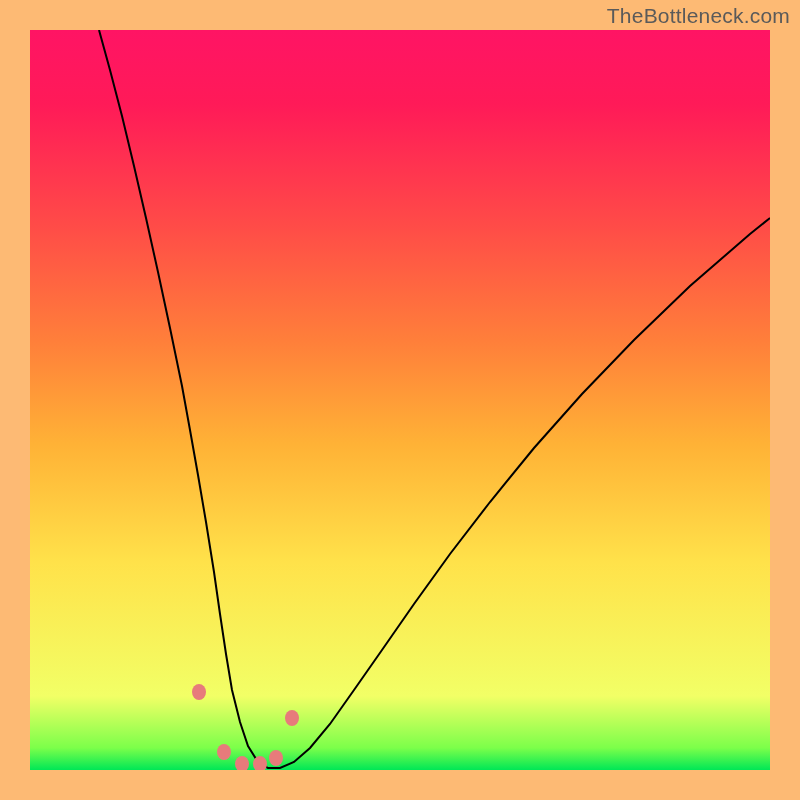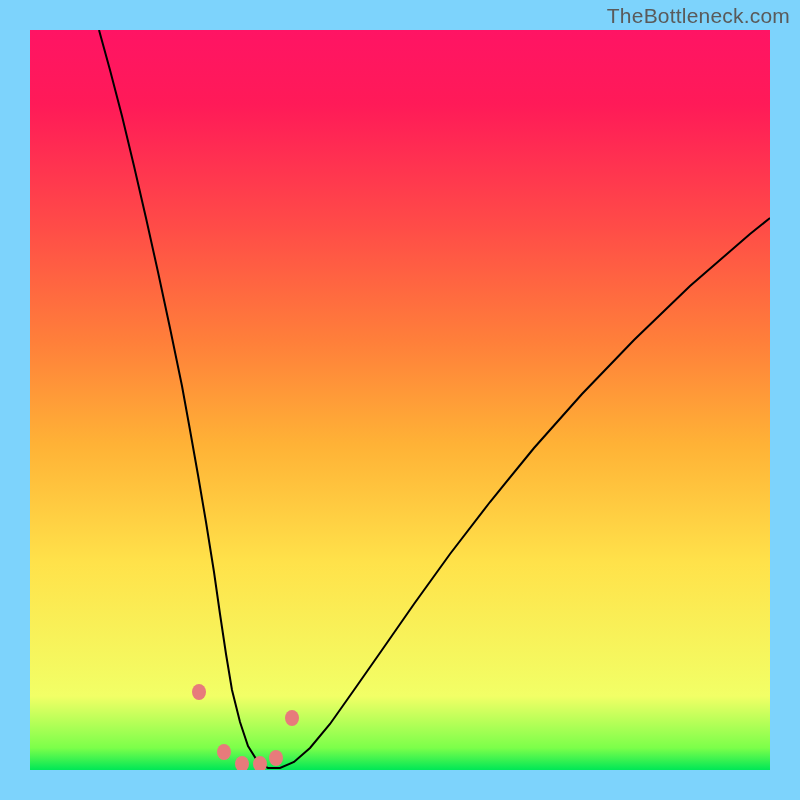--- a/index.html
+++ b/index.html
@@ -1,21 +1,21 @@
 <!DOCTYPE html>
 <html><head>
 <meta charset="utf-8">
 <style>
   * { margin: 0; padding: 0; box-sizing: border-box; }
   html, body { width: 800px; height: 800px; overflow: hidden; background: #000; }
   .stage {
     position: relative;
     width: 800px;
     height: 800px;
-    background: #7dd3fc;
+    background: #fdba74;
   }
   .plot {
     position: absolute;
     left: 30px;
     top: 30px;
     width: 740px;
     height: 740px;
     background: linear-gradient(to top, #00e756 0%, #7cff4a 3%, #f2ff66 10%, #ffe24a 28%, #ffb236 44%, #ff7f3a 58%, #ff4a48 74%, #ff1a58 90%, #ff1464 100%);
   }
   .curve {

